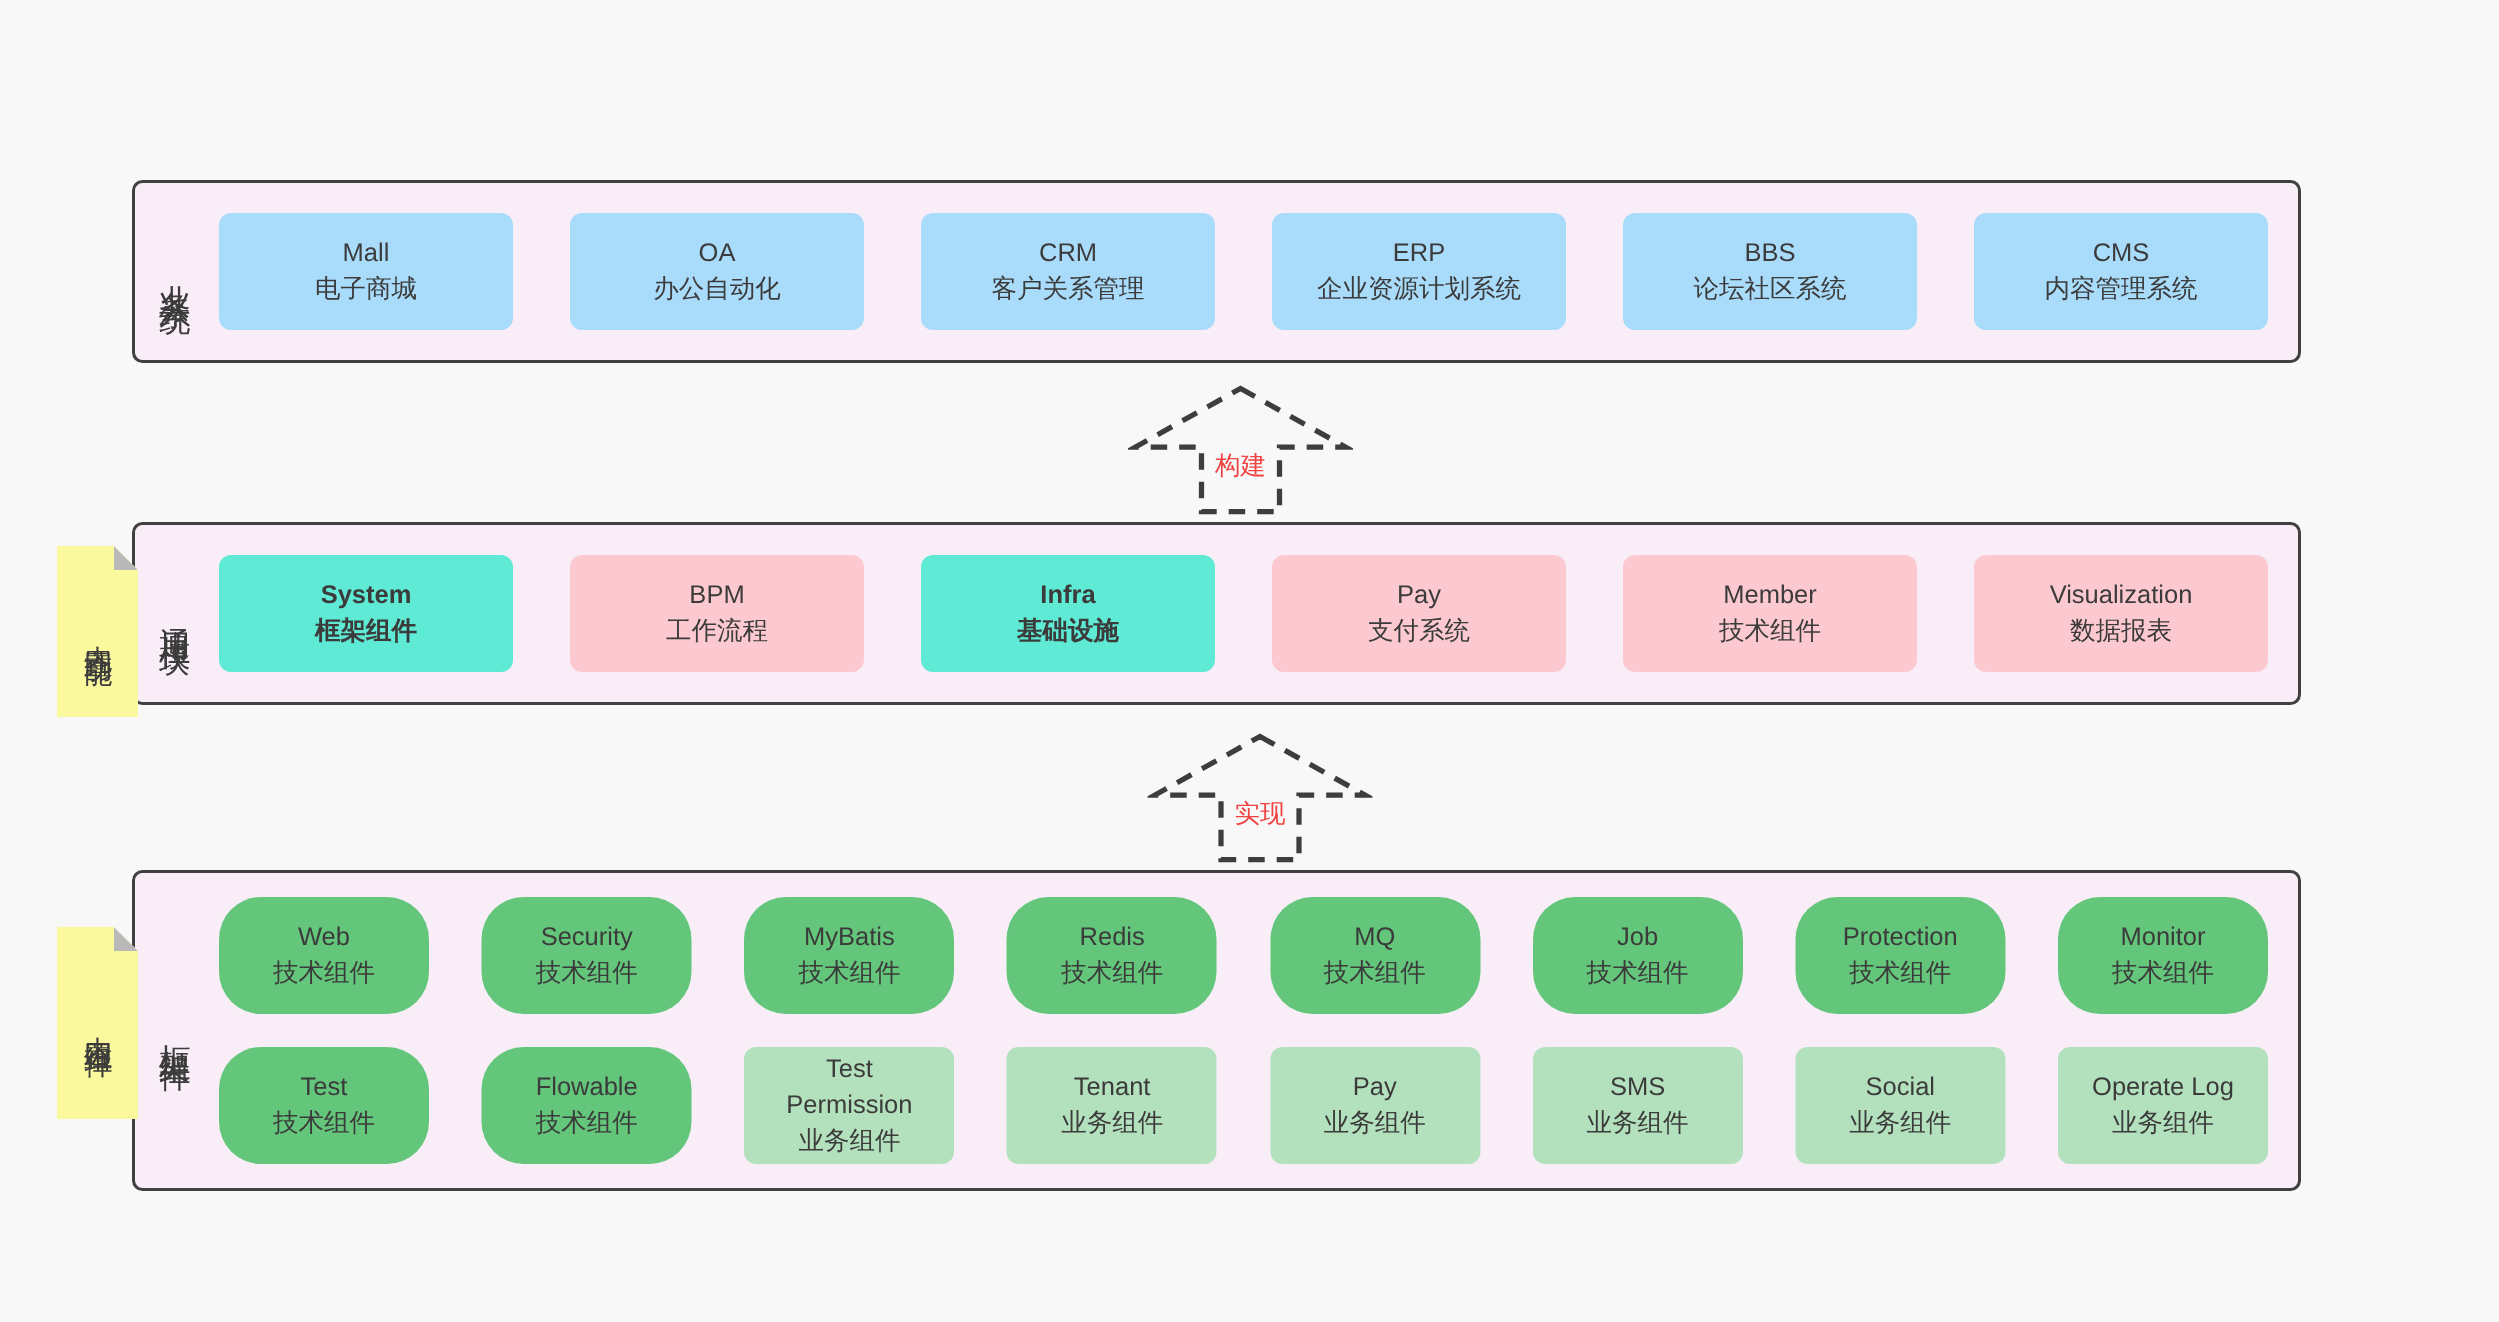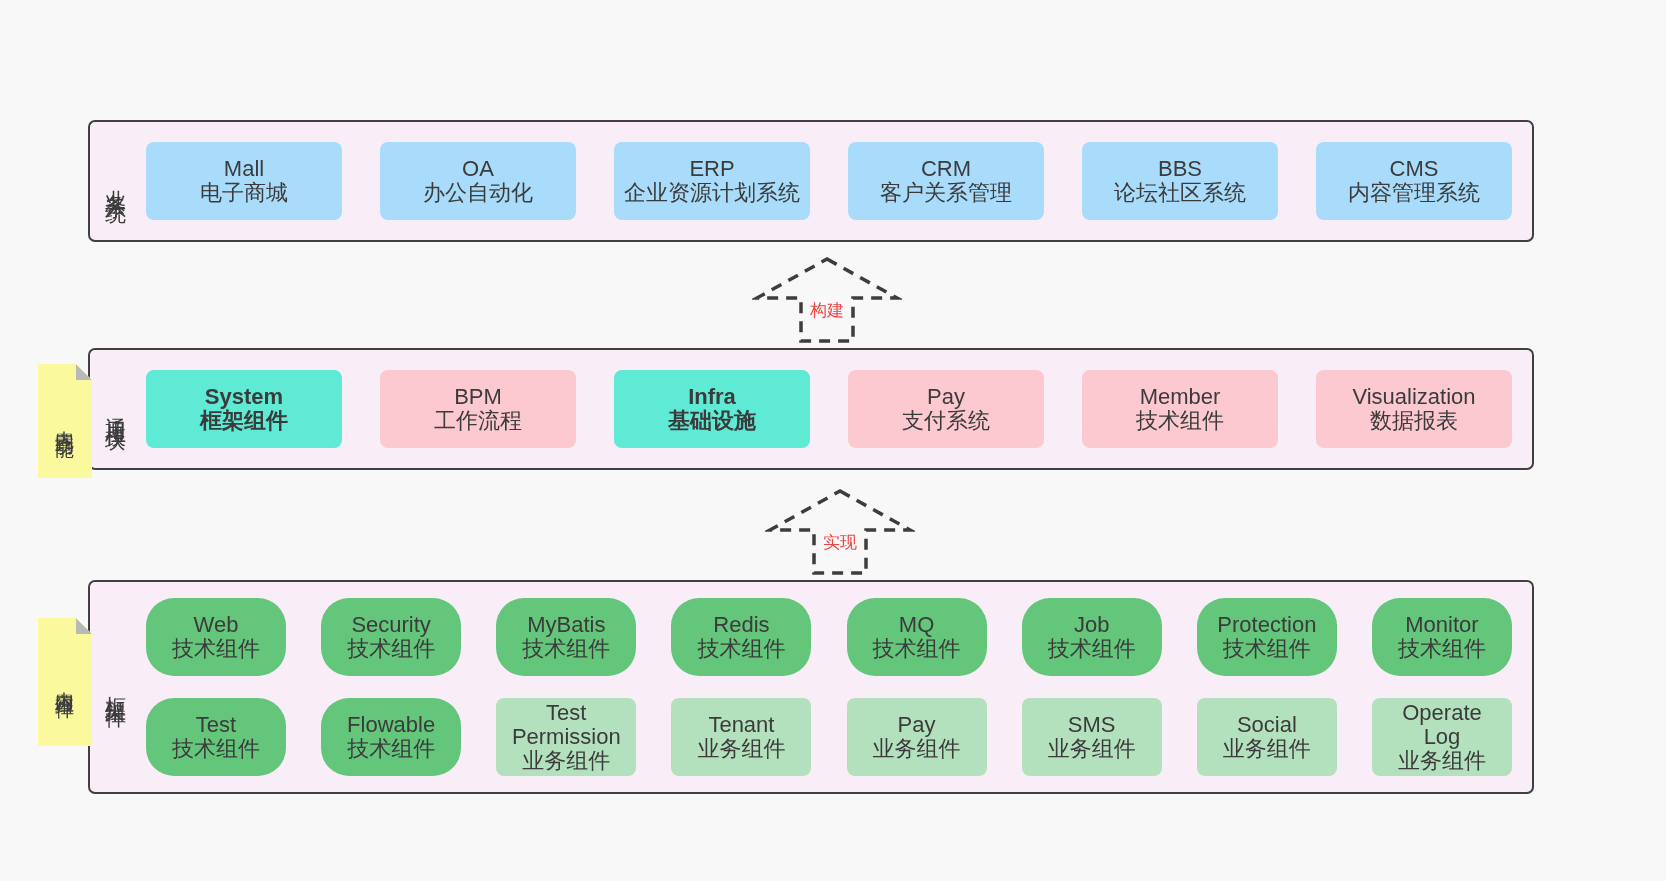--- a/index.html
+++ b/index.html
@@ -50,21 +50,21 @@
     justify-content:space-between;
     align-items:center;
     padding:0 20px 0 4px;
   }
   .box {
     height:78px;
     border-radius:8px;
     display:flex; flex-direction:column;
     justify-content:center; align-items:center;
     text-align:center;
-    font-size:22px;
+    font-size:17px;
     line-height:24px;
     color:#3b3b3b;
     box-sizing:border-box;
   }
   .box-wide  { width:196px; }
   .box-small { width:140px; padding:0 12px; }
 
   .blue        { background:#a9dbfa; }
   .red         { background:#5eead4;font-weight:bold; }
   .pink        { background:#fcc9d1; }
@@ -131,26 +131,26 @@
     <div class="box-row">
       <div class="box box-wide blue">
         <div>Mall</div>
         <div>电子商城</div>
       </div>
       <div class="box box-wide blue">
         <div>OA</div>
         <div>办公自动化</div>
       </div>
       <div class="box box-wide blue">
+        <div>CRM</div>
+        <div>客户关系管理</div>
+      </div>
+      <div class="box box-wide blue">
         <div>ERP</div>
         <div>企业资源计划系统</div>
-      </div>
-      <div class="box box-wide blue">
-        <div>CRM</div>
-        <div>客户关系管理</div>
       </div>
       <div class="box box-wide blue">
         <div>BBS</div>
         <div>论坛社区系统</div>
       </div>
       <div class="box box-wide blue">
         <div>CMS</div>
         <div>内容管理系统</div>
       </div>
     </div>

